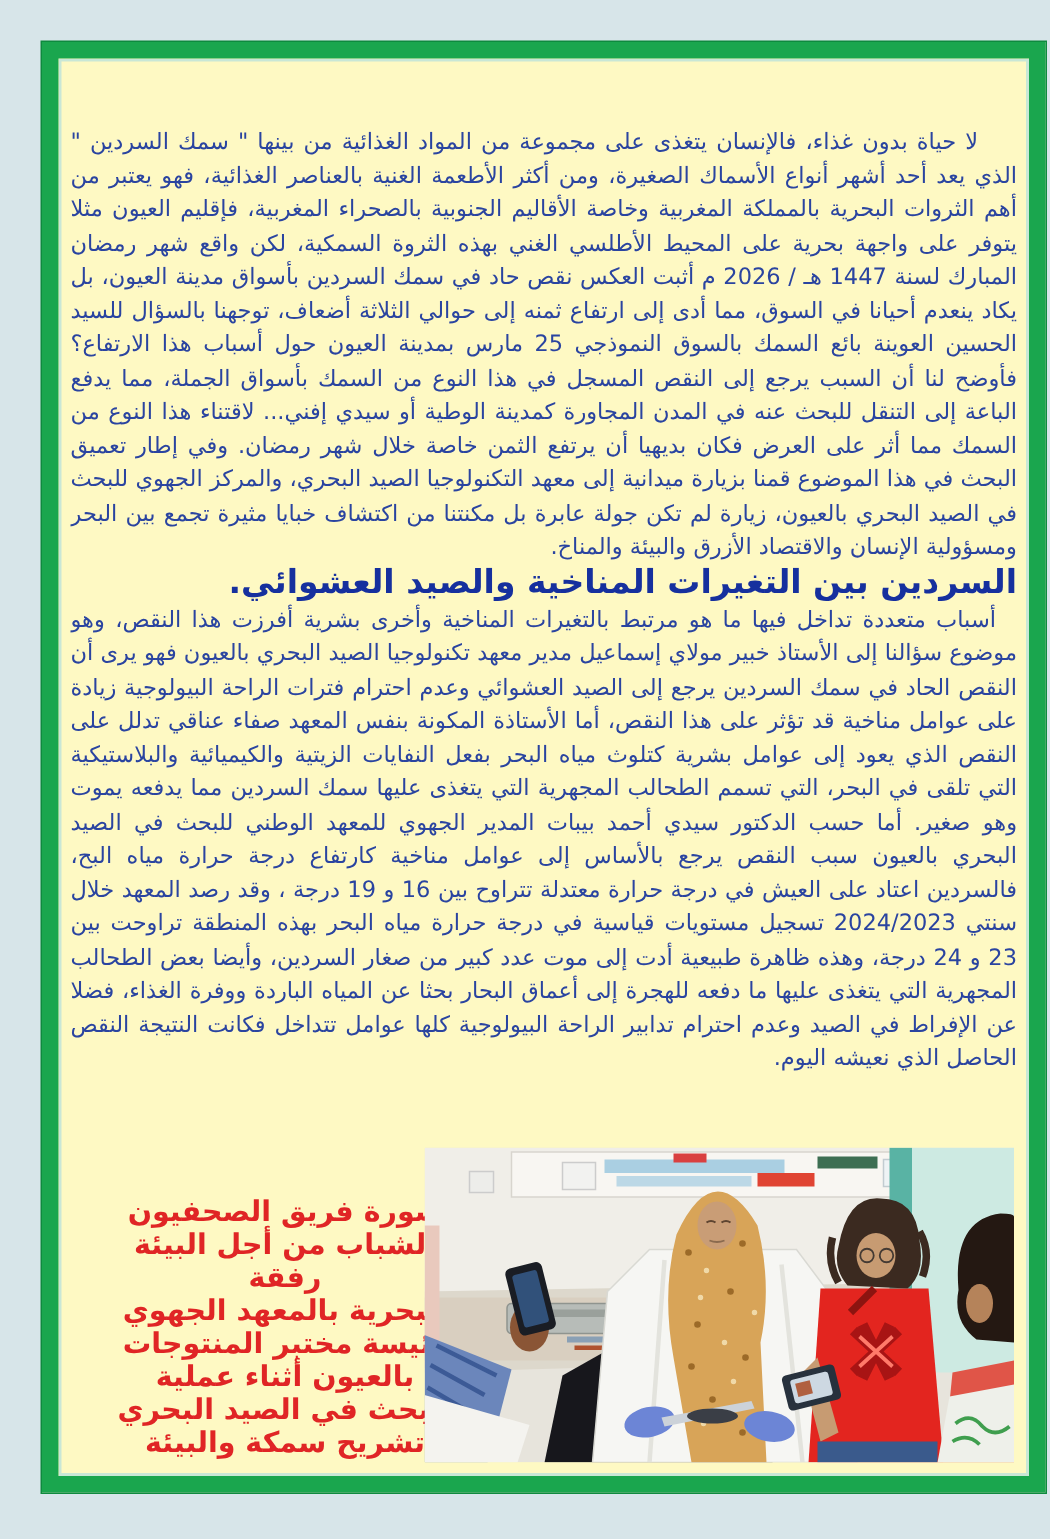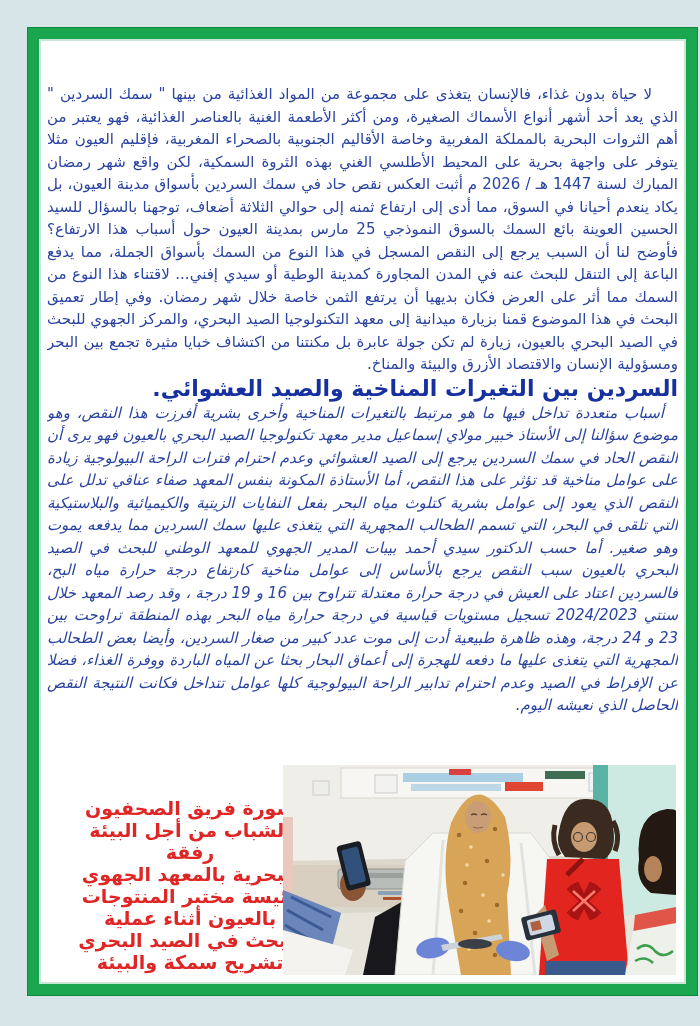--- a/index.html
+++ b/index.html
@@ -9,37 +9,37 @@
     font-family:"DejaVu Sans", sans-serif;
     position:relative;
     overflow:hidden;
   }
   .frame {
     position:absolute; left:28px; top:28px;
     width:669px; height:967px;
     box-sizing:border-box;
     border:11px solid #1aa64e;
     outline:1px solid #0e8a3e;
-    background:#ffffff;
+    background:#fef9c3;
     box-shadow: inset 0 0 0 2px #c9e7d6;
   }
   .textcol {
     position:absolute; left:8px; right:8px; top:44px;
     height:676px; overflow:hidden;
     direction:rtl;
   }
   .para {
     color:#2a44a0;
     font-size:15px;
     line-height:22.5px;
     text-align:justify;
     margin:0;
   }
   .para.first { text-indent:26px; }
-  .para.second { text-indent:14px;font-style:italic; }
+  .para.second { text-indent:14px; }
   .headline {
     color:#16309e;
     font-weight:bold;
     font-size:22px;
     line-height:24px;
     text-align:right;
     margin:1px 0 1px 0;
   }
   .caption {
     position:absolute; left:36px; top:758px; width:230px;

